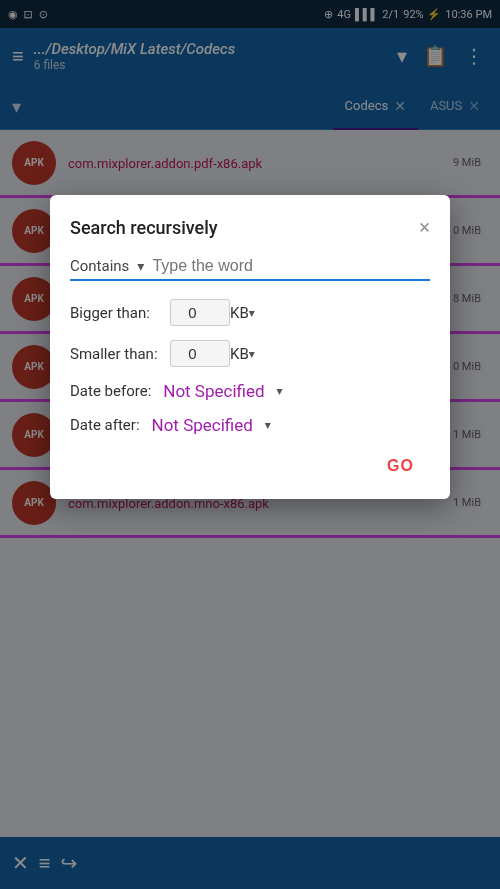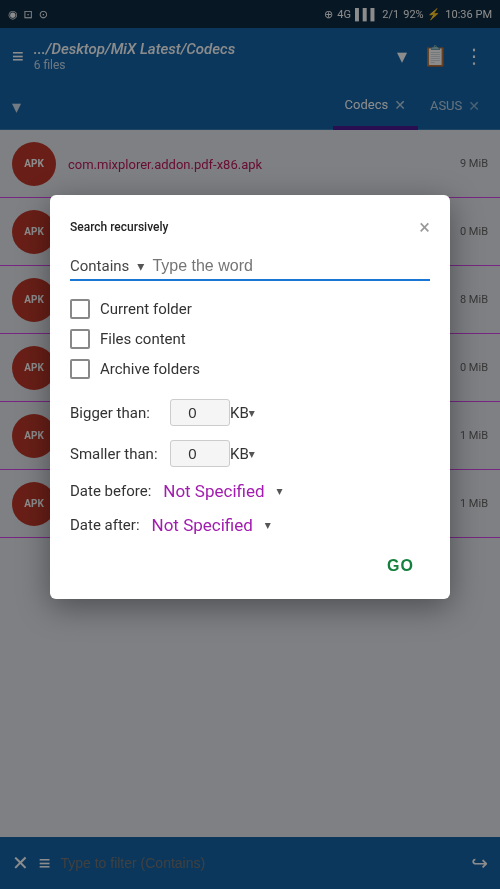--- a/index.html
+++ b/index.html
@@ -98,21 +98,21 @@
       padding: 0 12px;
       height: 46px;
       color: rgba(255,255,255,0.7);
       font-size: 13px;
       cursor: pointer;
       gap: 6px;
       border-bottom: 2px solid transparent;
     }
     .tab-item.active {
       color: white;
-      border-bottom: 4px solid #4c1d95;
+      border-bottom: 2px solid #4c1d95;
     }
     .tab-close {
       font-size: 14px;
       opacity: 0.7;
     }
     .tab-dropdown-btn {
       color: rgba(255,255,255,0.8);
       font-size: 18px;
       margin-right: auto;
       padding: 4px;
@@ -124,21 +124,21 @@
       height: calc(889px - 28px - 56px - 46px - 52px);
       overflow: hidden;
       position: relative;
     }
     .file-item {
       display: flex;
       align-items: center;
       height: 68px;
       padding: 0 12px;
       gap: 12px;
-      border-bottom: 1px solid #d946ef;
+      border-bottom: 3px solid #d946ef;
     }
     .file-icon-circle {
       width: 44px;
       height: 44px;
       border-radius: 22px;
       background: #c0392b;
       display: flex;
       align-items: center;
       justify-content: center;
       color: white;
@@ -149,21 +149,21 @@
     .file-info {
       flex: 1;
     }
     .file-name {
       font-size: 13px;
       color: #be185d;
       word-break: break-all;
     }
     .file-size {
       position: absolute;
-      right: 12px;
+      right: 19px;
       font-size: 11px;
       color: #666;
     }
 
     
     .bottom-bar {
       height: 52px;
       background: #1565a8;
       display: flex;
       align-items: center;
@@ -215,21 +215,21 @@
       padding: 20px 20px 16px 20px;
       box-shadow: 0 8px 32px rgba(0,0,0,0.4);
     }
     .dialog-header {
       display: flex;
       align-items: center;
       justify-content: space-between;
       margin-bottom: 18px;
     }
     .dialog-title {
-      font-size: 12px;
+      font-size: 18px;
       color: #222;
       font-weight: 500;
     }
     .dialog-close {
       color: #999;
       font-size: 20px;
       cursor: pointer;
     }
 
     
@@ -343,21 +343,21 @@
 
     
     .dialog-actions {
       display: flex;
       justify-content: flex-end;
       margin-top: 8px;
     }
     .go-button {
       background: transparent;
       border: none;
-      color: #15803d;
+      color: #ef4444;
       font-size: 16px;
       font-weight: 600;
       padding: 8px 16px;
       cursor: pointer;
       letter-spacing: 1px;
     }
   </style>
 </head>
 <body>
 
@@ -467,34 +467,20 @@
     <span class="dialog-title">Search recursively</span>
     <span class="dialog-close">×</span>
   </div>
 
   <div class="search-row">
     <span class="contains-label">Contains</span>
     <span class="contains-dropdown">▾</span>
     <input class="search-input" type="text" value="" placeholder="Type the word" style="">
   </div>
 
-  <div class="checkbox-group">
-    <div class="checkbox-row">
-      <div class="checkbox-box"></div>
-      <span class="checkbox-label">Current folder</span>
-    </div>
-    <div class="checkbox-row">
-      <div class="checkbox-box"></div>
-      <span class="checkbox-label">Files content</span>
-    </div>
-    <div class="checkbox-row">
-      <div class="checkbox-box"></div>
-      <span class="checkbox-label">Archive folders</span>
-    </div>
-  </div>
 
   <div class="field-row">
     <span class="field-label">Bigger than:</span>
     <input class="field-number" type="number" value="0" style="">
     <span class="field-unit">KB</span>
     <span class="field-unit-drop">▾</span>
   </div>
 
   <div class="field-row">
     <span class="field-label">Smaller than:</span>
@@ -516,15 +502,14 @@
   </div>
 
   <div class="dialog-actions">
     <button class="go-button">GO</button>
   </div>
 </div>
 
 <div class="bottom-bar">
   <span class="bottom-close">✕</span>
   <span class="bottom-filter-icon">≡</span>
-  <input class="bottom-input" type="text" placeholder="Type to filter (Contains)" style="">
   <span class="bottom-enter">↪</span>
 </div>
 
 </body></html>

